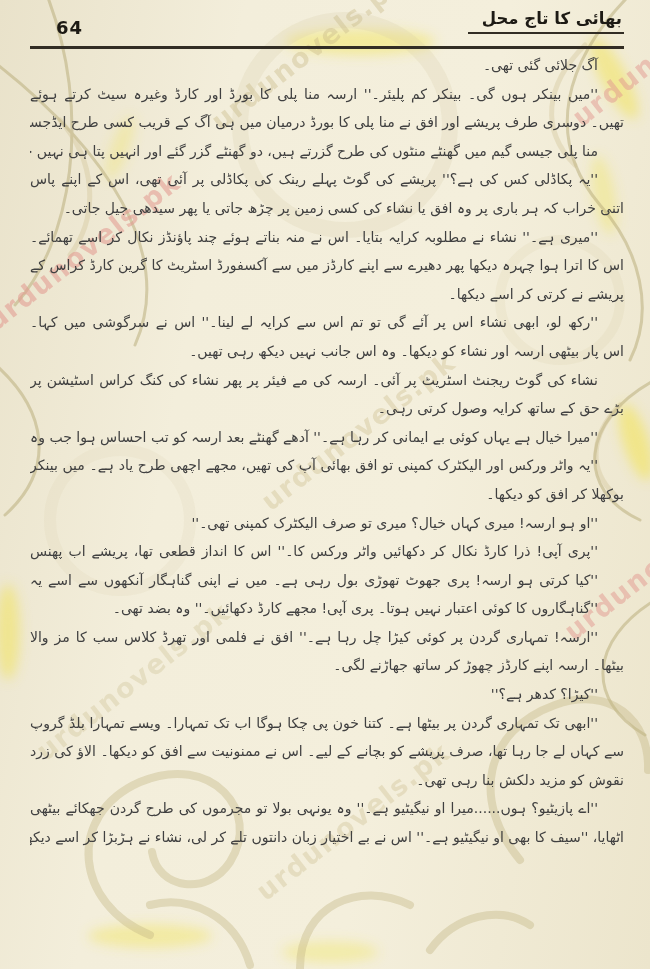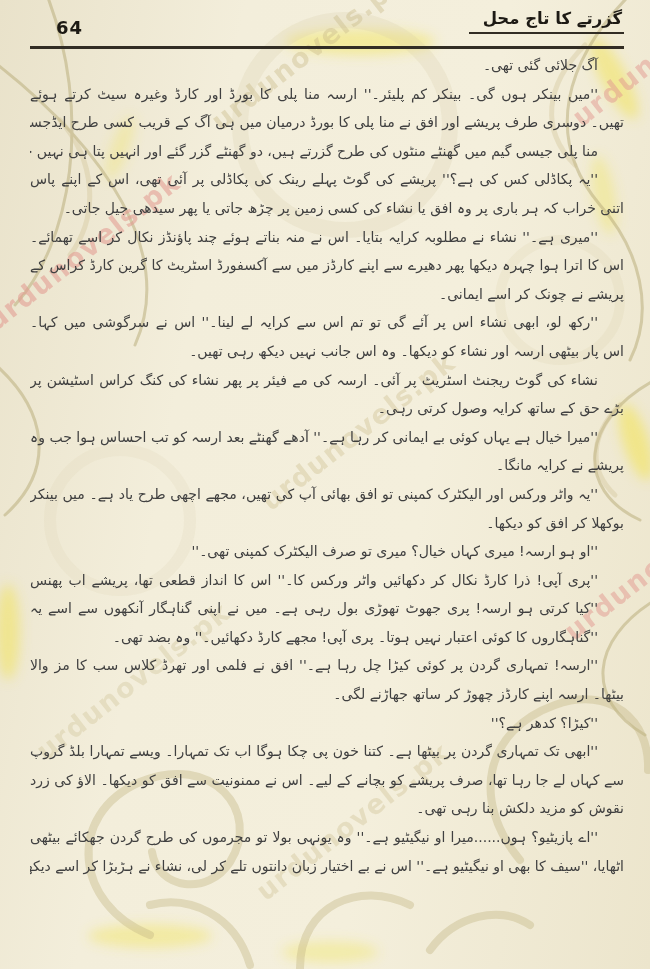--- a/index.html
+++ b/index.html
@@ -104,39 +104,38 @@
 <div class="wm olive" style="left:205px;top:112px;opacity:.4">urdunovels.pk</div>
 <div class="wm pink" style="left:566px;top:108px;opacity:.5">urdunovels.pk</div>
 <div class="wm olive" style="left:255px;top:492px;opacity:.35">urdunovels.pk</div>
 <div class="wm pink" style="left:558px;top:622px;opacity:.5">urdunovels.pk</div>
 <div class="wm olive" style="left:30px;top:742px;opacity:.3">urdunovels.pk</div>
 <div class="wm olive" style="left:250px;top:882px;opacity:.32">urdunovels.pk</div>
 
 <div class="content">
   <div class="header">
     <span class="page-num">64</span>
-    <span class="book-title">گزرتے کا تاج محل</span>
+    <span class="book-title">بھائی کا تاج محل</span>
     <div class="head-rule"></div>
   </div>
   <div class="textbody" id="textbody">
       <div class="line ind">آگ جلائی گئی تھی۔</div>
       <div class="line fill ind">''میں بینکر ہوں گی۔ بینکر کم پلیئر۔'' ارسہ منا پلی کا بورڈ اور کارڈ وغیرہ سیٹ کرتے ہوئے بولی۔ الاؤ کے ایک طرف وہ اور نشاء</div>
       <div class="line">تھیں۔ دوسری طرف پریشے اور افق نے منا پلی کا بورڈ درمیان میں ہی آگ کے قریب کسی طرح ایڈجسٹ کر لیا تھا۔</div>
       <div class="line ind">منا پلی جیسی گیم میں گھنٹے منٹوں کی طرح گزرتے ہیں، دو گھنٹے گزر گئے اور انہیں پتا ہی نہیں چلا۔</div>
       <div class="line fill ind">''یہ پکاڈلی کس کی ہے؟'' پریشے کی گوٹ پہلے رینک کی پکاڈلی پر آئی تھی، اس کے اپنے پاس صرف چار زمینیں تھیں۔ قسمت</div>
       <div class="line">اتنی خراب کہ ہر باری پر وہ افق یا نشاء کی کسی زمین پر چڑھ جاتی یا پھر سیدھی جیل جاتی۔</div>
       <div class="line fill ind">''میری ہے۔'' نشاء نے مطلوبہ کرایہ بتایا۔ اس نے منہ بناتے ہوئے چند پاؤنڈز نکال کر اسے تھمائے۔ افق نے نظر اٹھا کر</div>
       <div class="line fill">اس کا اترا ہوا چہرہ دیکھا پھر دھیرے سے اپنے کارڈز میں سے آکسفورڈ اسٹریٹ کا گرین کارڈ کراس کے ہاتھ میں پکڑایا،</div>
-      <div class="line">پریشے نے چونک کر اسے ایمانی۔</div>
+      <div class="line">پریشے نے کرتی کر اسے دیکھا۔</div>
       <div class="line fill ind">''رکھ لو، ابھی نشاء اس پر آئے گی تو تم اس سے کرایہ لے لینا۔'' اس نے سرگوشی میں کہا۔ پریشے نے چور نظروں سے الاؤ کے</div>
       <div class="line">اس پار بیٹھی ارسہ اور نشاء کو دیکھا۔ وہ اس جانب نہیں دیکھ رہی تھیں۔</div>
       <div class="line fill ind">نشاء کی گوٹ ریجنٹ اسٹریٹ پر آئی۔ ارسہ کی مے فیئر پر پھر نشاء کی کنگ کراس اسٹیشن پر اور وہ تمام افق کی زمینیں تھیں مگر وہ</div>
       <div class="line">بڑے حق کے ساتھ کرایہ وصول کرتی رہی۔</div>
       <div class="line fill ind">''میرا خیال ہے یہاں کوئی بے ایمانی کر رہا ہے۔'' آدھے گھنٹے بعد ارسہ کو تب احساس ہوا جب وہ واٹر ورکس پر آئی اور</div>
-      <div class="line">پریشے نے کرایہ مانگا۔</div>
       <div class="line fill ind">''یہ واٹر ورکس اور الیکٹرک کمپنی تو افق بھائی آپ کی تھیں، مجھے اچھی طرح یاد ہے۔ میں بینکر ہوں!'' پریشے نے قدرے</div>
       <div class="line">بوکھلا کر افق کو دیکھا۔</div>
       <div class="line ind">''او ہو ارسہ! میری کہاں خیال؟ میری تو صرف الیکٹرک کمپنی تھی۔''</div>
       <div class="line fill ind">''پری آپی! ذرا کارڈ نکال کر دکھائیں واٹر ورکس کا۔'' اس کا انداز قطعی تھا، پریشے اب پھنس چکی تھی کہ کارڈ افق کے پاس تھا۔</div>
       <div class="line fill ind">''کیا کرتی ہو ارسہ! پری جھوٹ تھوڑی بول رہی ہے۔ میں نے اپنی گناہگار آنکھوں سے اسے یہ زمین خریدتے دیکھا ہے۔''</div>
       <div class="line ind">''گناہگاروں کا کوئی اعتبار نہیں ہوتا۔ پری آپی! مجھے کارڈ دکھائیں۔'' وہ بضد تھی۔</div>
       <div class="line fill ind">''ارسہ! تمہاری گردن پر کوئی کیڑا چل رہا ہے۔'' افق نے فلمی اور تھرڈ کلاس سب کا مز والا حربہ آزمایا، جو ٹھیک نشانے پر</div>
       <div class="line">بیٹھا۔ ارسہ اپنے کارڈز چھوڑ کر ساتھ جھاڑنے لگی۔</div>
       <div class="line ind">''کیڑا؟ کدھر ہے؟''</div>
       <div class="line fill ind">''ابھی تک تمہاری گردن پر بیٹھا ہے۔ کتنا خون پی چکا ہوگا اب تک تمہارا۔ ویسے تمہارا بلڈ گروپ کیا ہے؟'' وہ بات کو کہاں</div>

